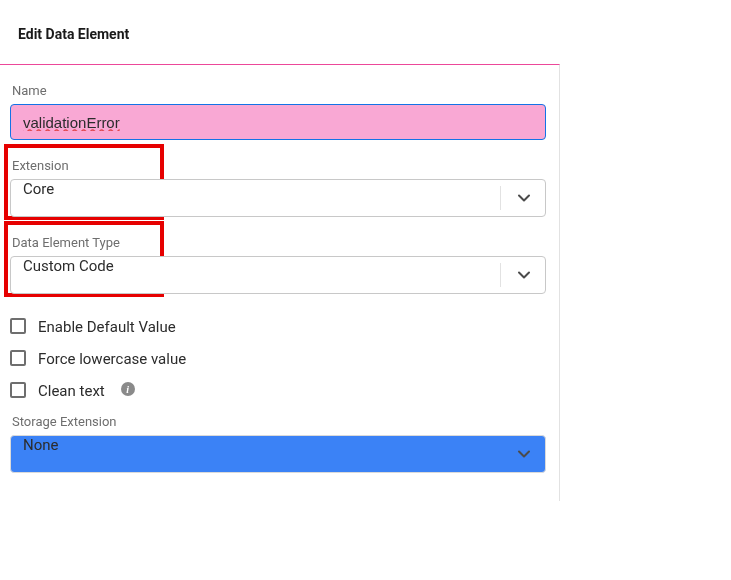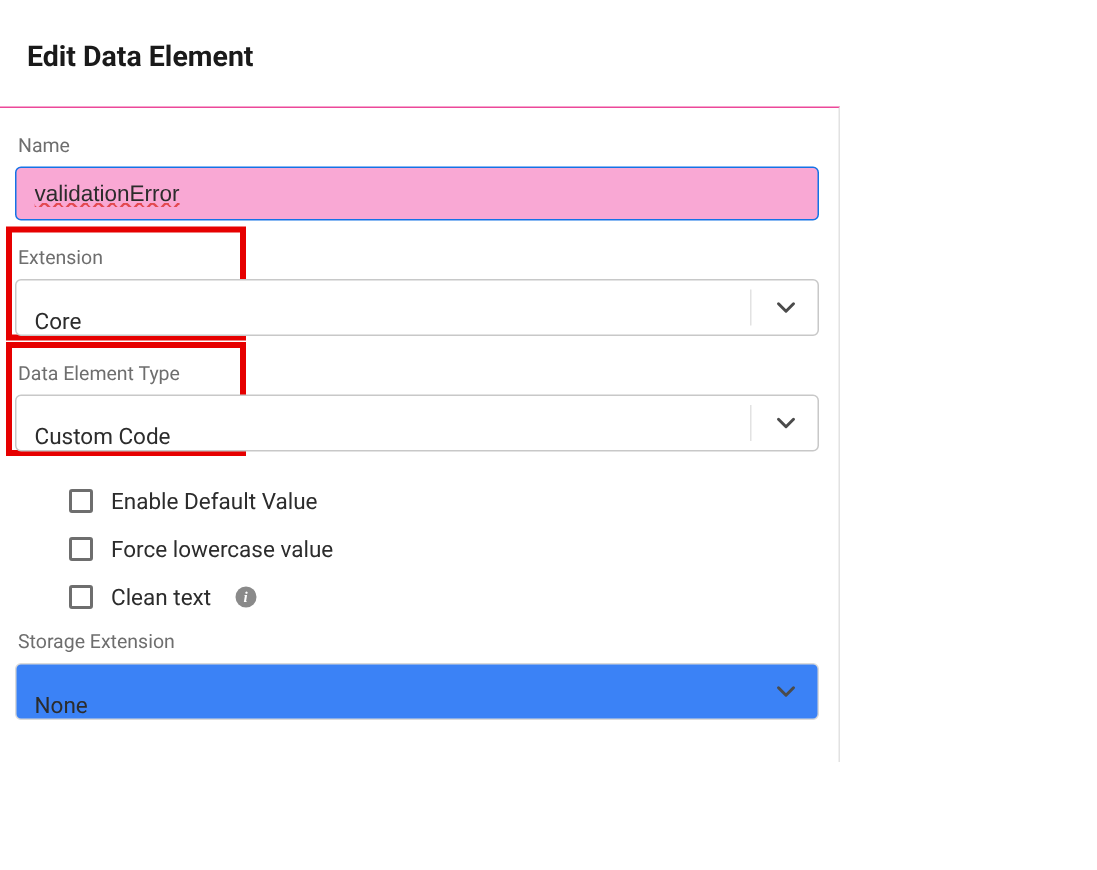--- a/index.html
+++ b/index.html
@@ -6,21 +6,21 @@
   body {
     margin: 0;
     font-family: -apple-system, BlinkMacSystemFont, "Segoe UI", Roboto, Helvetica, Arial, sans-serif;
     background: #ffffff;
     color: #2c2c2c;
     width: 731px;
     height: 580px;
     overflow: hidden;
   }
   .page-title {
-    font-size: 19px;
+    font-size: 14px;
     font-weight: 700;
     padding: 26px 0 22px 18px;
     color: #1a1a1a;
   }
   .form-panel {
     border-top: 1px solid #ec4899;
     border-right: 1px solid #e2e2e2;
     padding: 18px 10px 10px 10px;
     width: 560px;
     margin-left: 0;
@@ -47,21 +47,21 @@
   }
   .text-input::placeholder { color: #2c2c2c; }
   .select {
     position: relative;
     width: 536px;
     height: 38px;
     border: 1px solid #c8c8c8;
     border-radius: 4px;
     background: #fff;
     display: flex;
-    align-items: flex-end;
+    align-items: flex-start;
     padding: 0 44px 0 12px;
     font-size: 15px;
     color: #2c2c2c;
     cursor: pointer;
   }
   .select .chevron {
     position: absolute;
     right: 14px;
     top: 50%;
     transform: translateY(-50%);
@@ -81,24 +81,22 @@
   .highlight-box {
     position: absolute;
     border: 4px solid #e60000;
     pointer-events: none;
   }
   .highlight-ext  { left: -6px; top: -14px; width: 160px; height: 76px; }
   .highlight-type { left: -6px; top: -14px; width: 160px; height: 76px; }
 
   .checkbox-row {
     display: flex;
-    align-items: center;
     gap: 12px;
     margin-bottom: 14px;
-    margin-left: 36px;
   }
   .checkbox {
     width: 16px;
     height: 16px;
     border: 2px solid #6e6e6e;
     border-radius: 2px;
     background: #fff;
     display: inline-block;
   }
   .checkbox-label {

